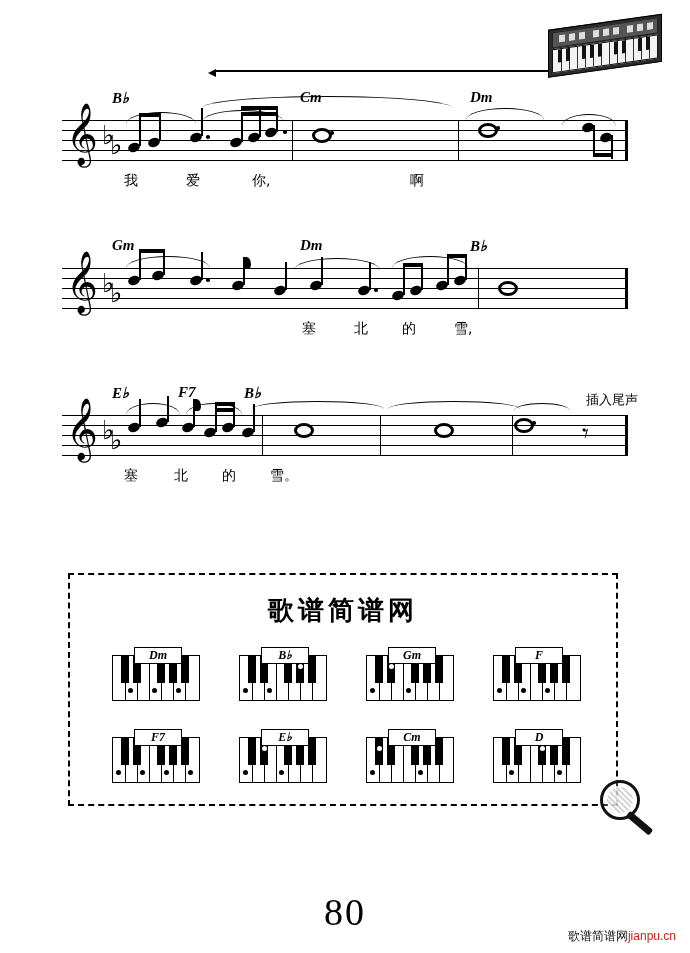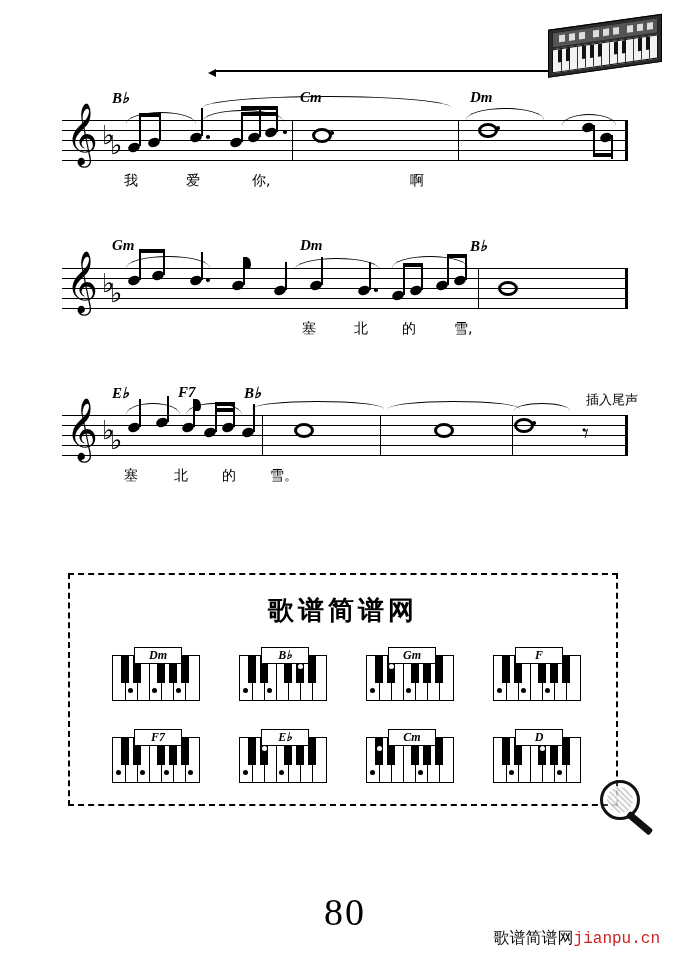--- a/index.html
+++ b/index.html
@@ -358,24 +358,24 @@
     position: absolute;
     left: 0; right: 0;
     top: 890px;
     text-align: center;
     font-family: "Liberation Serif", serif;
     font-size: 38px;
     letter-spacing: 2px;
   }
   .watermark {
     position: absolute;
-    right: 30px;
+    right: 14px;
     top: 928px;
-    font-family: Liberation Mono, monospace;
-    font-size: 16px;
+    font-family: Liberation Sans, sans-serif;
+    font-size: 12px;
     color: #222;
     white-space: nowrap;
   }
   .watermark .cn { color: #111; }
   .watermark .en { color: #c22; }
 </style>
 </head>
 <body>
 
 <div class="page">

